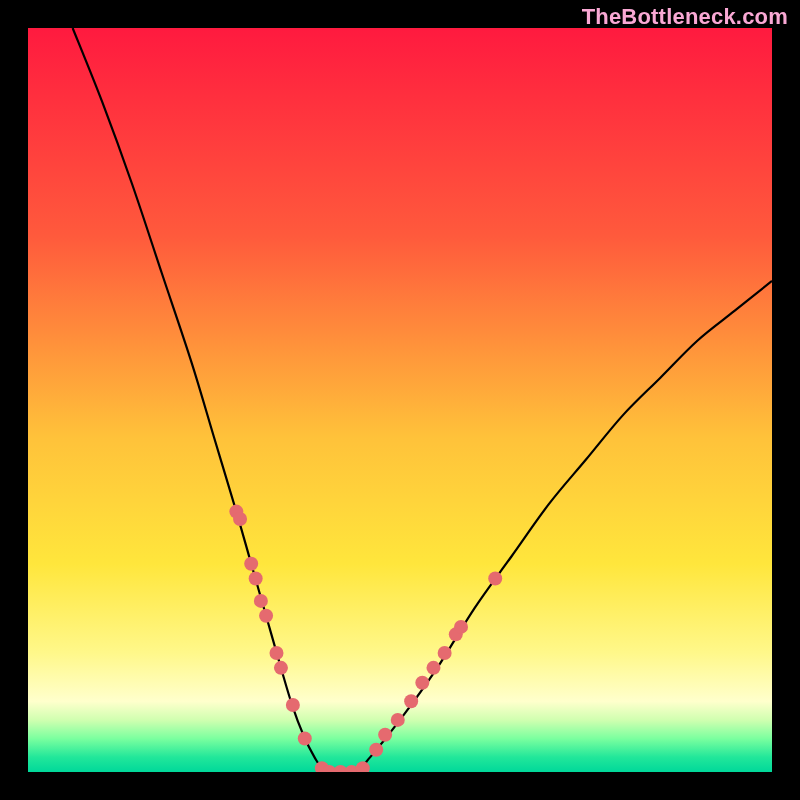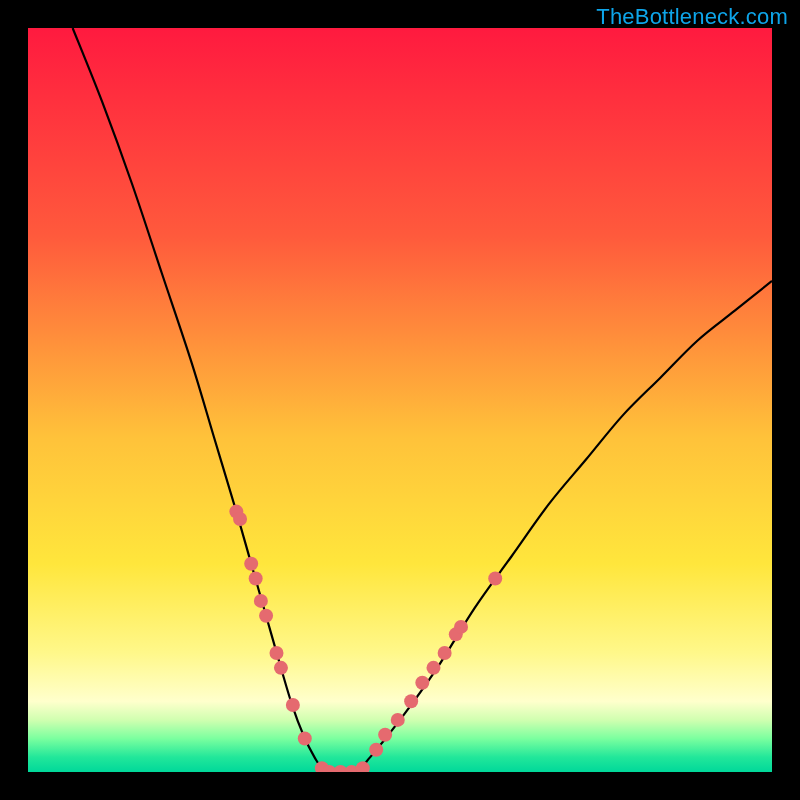--- a/index.html
+++ b/index.html
@@ -23,23 +23,23 @@
     top: 28px;
     left: 28px;
     width: 744px;
     height: 744px;
     overflow: hidden;
   }
   .watermark {
     position: absolute;
     top: 4px;
     right: 12px;
-    color: #0ea5e9;
+    color: #f9a8d4;
     font-size: 22px;
-    font-weight: 400;
+    font-weight: 700;
     letter-spacing: 0.2px;
     z-index: 30;
   }
   svg { display: block; }
 </style>
 </head>
 <body>
 
 <div class="frame">
 

